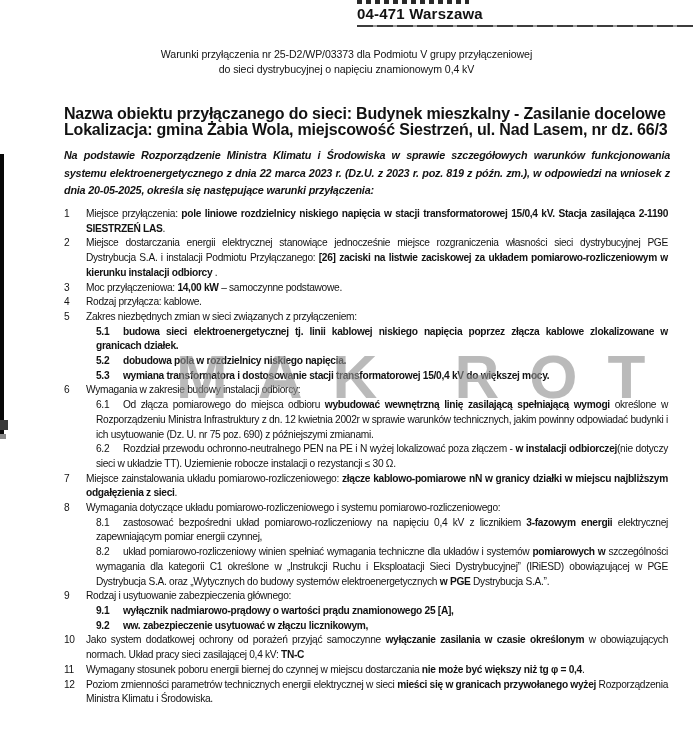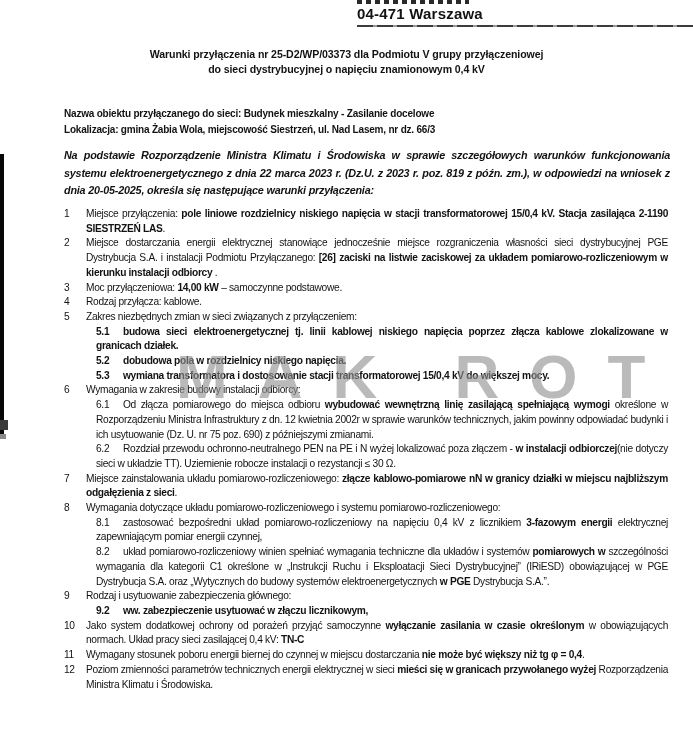--- a/index.html
+++ b/index.html
@@ -18,25 +18,25 @@
   
   .letterhead{position:absolute;left:357px;top:0;width:336px;}
   .clipped-line{width:112px;height:4px;margin-bottom:1px;
     background:repeating-linear-gradient(90deg,#2a2a2a 0 5px,transparent 5px 9px);}
   .city{font-size:15px;font-weight:bold;letter-spacing:.2px;}
   .rule{margin-top:3px;height:2px;width:100%;
     background:repeating-linear-gradient(90deg,#3c3c3c 0 16px,#9a9a9a 16px 20px);}
 
   
   .title{position:absolute;left:0;top:47px;width:100%;text-align:center;
-    font-weight:bold;font-size:10.6px;line-height:15px;letter-spacing:-0.1px;}
+    font-weight:normal;font-size:10.6px;line-height:15px;letter-spacing:-0.1px;}
 
   
   .objinfo{position:absolute;left:64px;top:106px;width:606px;
-    font-weight:bold;font-size:10px;line-height:15.5px;letter-spacing:-0.2px;}
+    font-weight:bold;font-size:16px;line-height:15.5px;letter-spacing:-0.2px;}
 
   
   .intro{position:absolute;left:64px;top:147px;width:606px;
     font-style:italic;font-weight:bold;font-size:10.8px;line-height:17.6px;
     text-align:justify;letter-spacing:-0.2px;}
 
   
   .conds{position:absolute;left:64px;top:207px;width:604px;z-index:1;
     font-size:10.2px;line-height:14.7px;letter-spacing:-0.3px;}
   .item{position:relative;padding-left:22px;text-align:justify;}
@@ -87,20 +87,21 @@
       <div class="item sub"><span class="subnum b">5.2</span><span><span class="b">dobudowa pola w rozdzielnicy niskiego napięcia.</span></span></div>
       <div class="item sub"><span class="subnum b">5.3</span><span><span class="b">wymiana transformatora i dostosowanie stacji transformatorowej 15/0,4 kV do większej mocy.</span></span></div>
       <div class="item"><span class="num">6</span><span><span>Wymagania w zakresie budowy instalacji odbiorcy:</span></span></div>
       <div class="item sub"><span class="subnum">6.1</span><span><span>Od złącza pomiarowego do miejsca odbioru </span><span class="b">wybudować wewnętrzną linię zasilającą spełniającą wymogi</span><span> określone w Rozporządzeniu Ministra Infrastruktury z dn. 12 kwietnia 2002r w sprawie warunków technicznych, jakim powinny odpowiadać budynki i ich usytuowanie (Dz. U. nr 75 poz. 690) z późniejszymi zmianami.</span></span></div>
       <div class="item sub"><span class="subnum">6.2</span><span><span>Rozdział przewodu ochronno-neutralnego PEN na PE i N wyżej lokalizować poza złączem  - </span><span class="b">w instalacji odbiorczej</span><span>(nie dotyczy sieci w układzie TT). Uziemienie robocze instalacji o rezystancji ≤ 30 Ω.</span></span></div>
       <div class="item"><span class="num">7</span><span><span>Miejsce zainstalowania układu pomiarowo-rozliczeniowego: </span><span class="b">złącze kablowo-pomiarowe nN w granicy działki w miejscu najbliższym odgałęzienia z sieci</span><span>.</span></span></div>
       <div class="item"><span class="num">8</span><span><span>Wymagania dotyczące układu pomiarowo-rozliczeniowego i systemu pomiarowo-rozliczeniowego:</span></span></div>
       <div class="item sub"><span class="subnum">8.1</span><span><span>zastosować bezpośredni układ pomiarowo-rozliczeniowy na napięciu 0,4 kV z licznikiem </span><span class="b">3-fazowym energii</span><span> elektrycznej zapewniającym pomiar energii czynnej,</span></span></div>
       <div class="item sub"><span class="subnum">8.2</span><span><span>układ pomiarowo-rozliczeniowy winien spełniać wymagania techniczne dla układów i systemów </span><span class="b">pomiarowych w</span><span> szczególności wymagania dla kategorii C1 określone w „Instrukcji Ruchu i Eksploatacji Sieci Dystrybucyjnej” (IRiESD) obowiązującej w PGE Dystrybucja S.A. oraz „Wytycznych do budowy systemów elektroenergetycznych </span><span class="b">w PGE</span><span> Dystrybucja S.A.”.</span></span></div>
       <div class="item"><span class="num">9</span><span><span>Rodzaj i usytuowanie zabezpieczenia głównego:</span></span></div>
+      <div class="item sub"><span class="subnum b">9.1</span><span><span class="b">wyłącznik nadmiarowo-prądowy o wartości prądu znamionowego 25 [A],</span></span></div>
       <div class="item sub"><span class="subnum b">9.2</span><span><span class="b">ww. zabezpieczenie usytuować w złączu licznikowym,</span></span></div>
       <div class="item"><span class="num">10</span><span><span>Jako system dodatkowej ochrony od porażeń przyjąć samoczynne </span><span class="b">wyłączanie zasilania w czasie określonym</span><span> w obowiązujących normach. Układ pracy sieci zasilającej 0,4 kV: </span><span class="b">TN-C</span></span></div>
       <div class="item"><span class="num">11</span><span><span>Wymagany stosunek poboru energii biernej do czynnej w miejscu dostarczania </span><span class="b">nie może być większy niż tg φ = 0,4</span><span>.</span></span></div>
       <div class="item"><span class="num">12</span><span><span>Poziom zmienności parametrów technicznych energii elektrycznej w sieci </span><span class="b">mieści się w granicach przywołanego wyżej</span><span> Rozporządzenia Ministra Klimatu i Środowiska.</span></span></div>
     </div>
 
   <div class="watermark">MAK ROT</div>
 
 </div>
 

